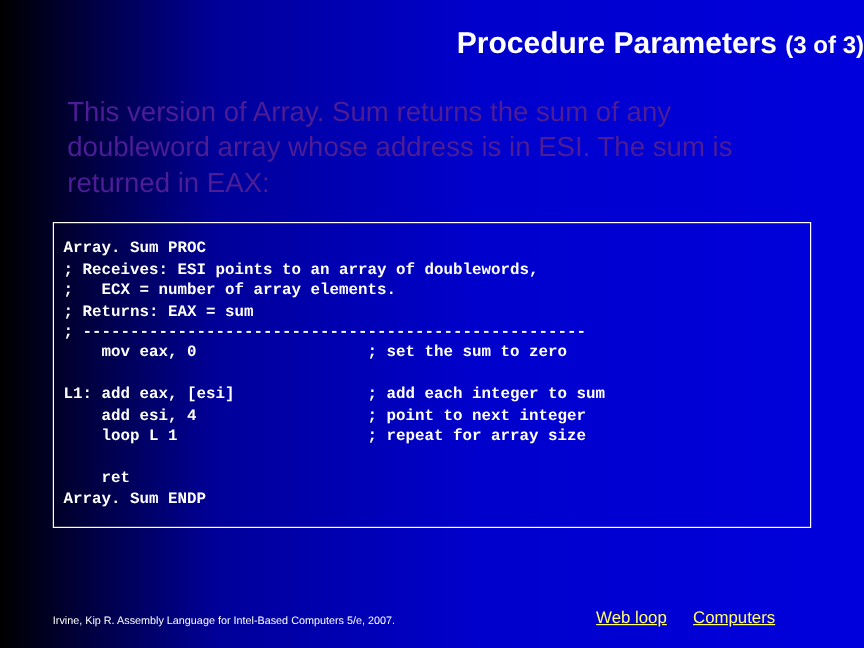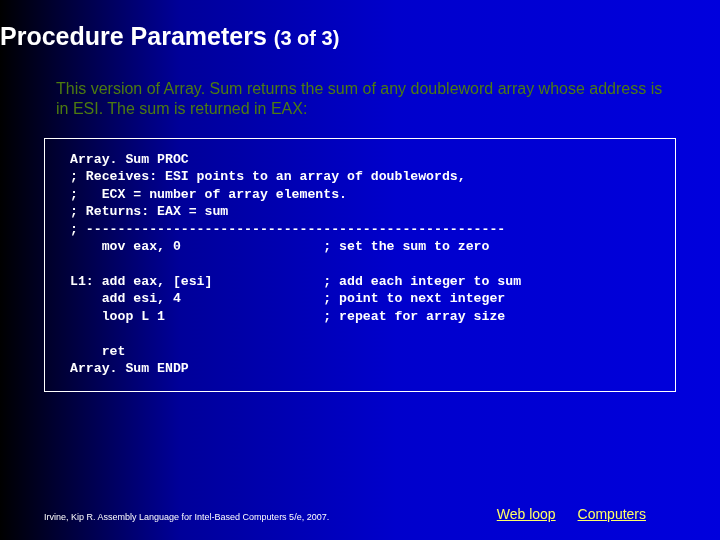--- a/index.html
+++ b/index.html
@@ -4,39 +4,39 @@
 <style>
   * { margin: 0; padding: 0; box-sizing: border-box; }
   html, body { width: 720px; height: 540px; overflow: hidden; }
   body {
     background: linear-gradient(to right, #000000 0%, #000033 8%, #000099 25%, #0000cc 55%, #0000dd 100%);
     font-family: Arial, Helvetica, sans-serif;
     color: #ffffff;
     position: relative;
   }
   .title {
-    text-align: left;
+    text-align: right;
     padding-top: 22px;
     font-size: 25px;
     font-weight: bold;
     color: #ffffff;
   }
   .title .sub {
     font-size: 20px;
   }
   .desc {
     margin: 28px 56px 0 56px;
-    font-size: 16px;
+    font-size: 23px;
     line-height: 1.28;
-    color: #4d7c0f;
+    color: #4c1d95;
   }
   .codebox {
     margin: 18px 44px 0 44px;
     border: 1px solid #ffffff;
-    padding: 12px 10px 14px 25px;
+    padding: 12px 10px 14px 8px;
   }
   .codebox pre {
     font-family: "Courier New", Courier, monospace;
     font-weight: bold;
     font-size: 13.2px;
     line-height: 1.32;
     color: #ffffff;
     white-space: pre;
   }
   .footer {

